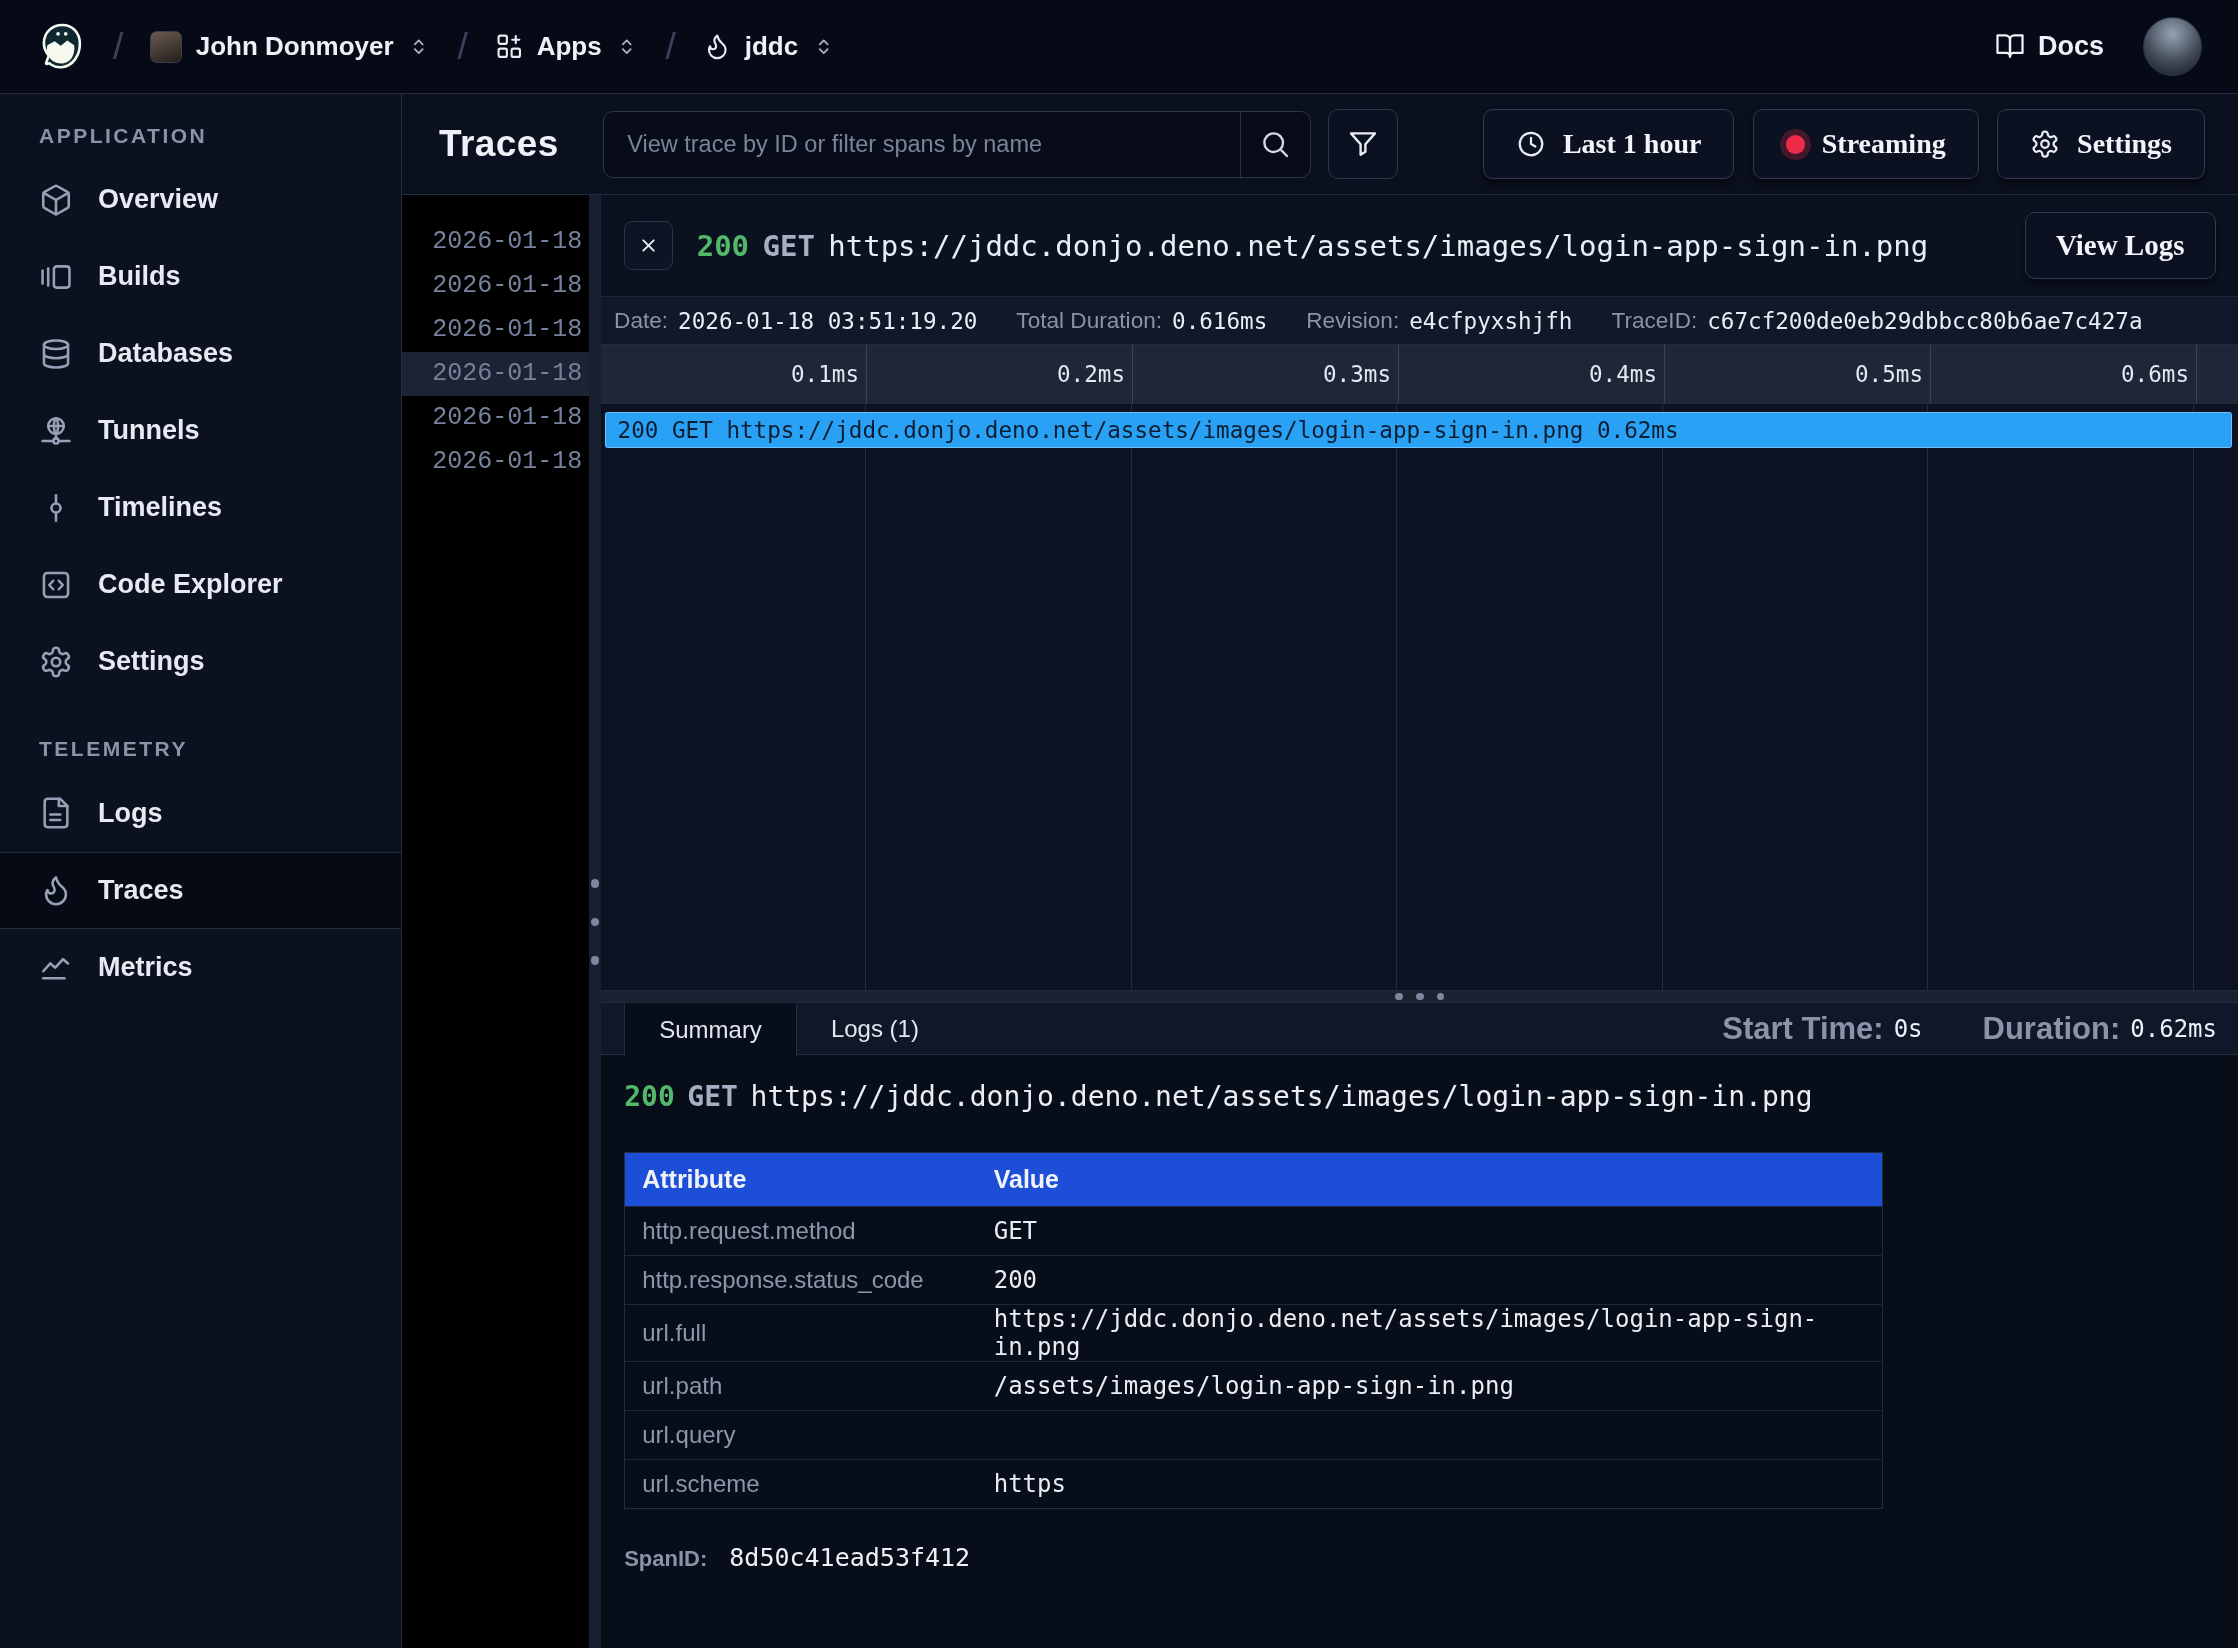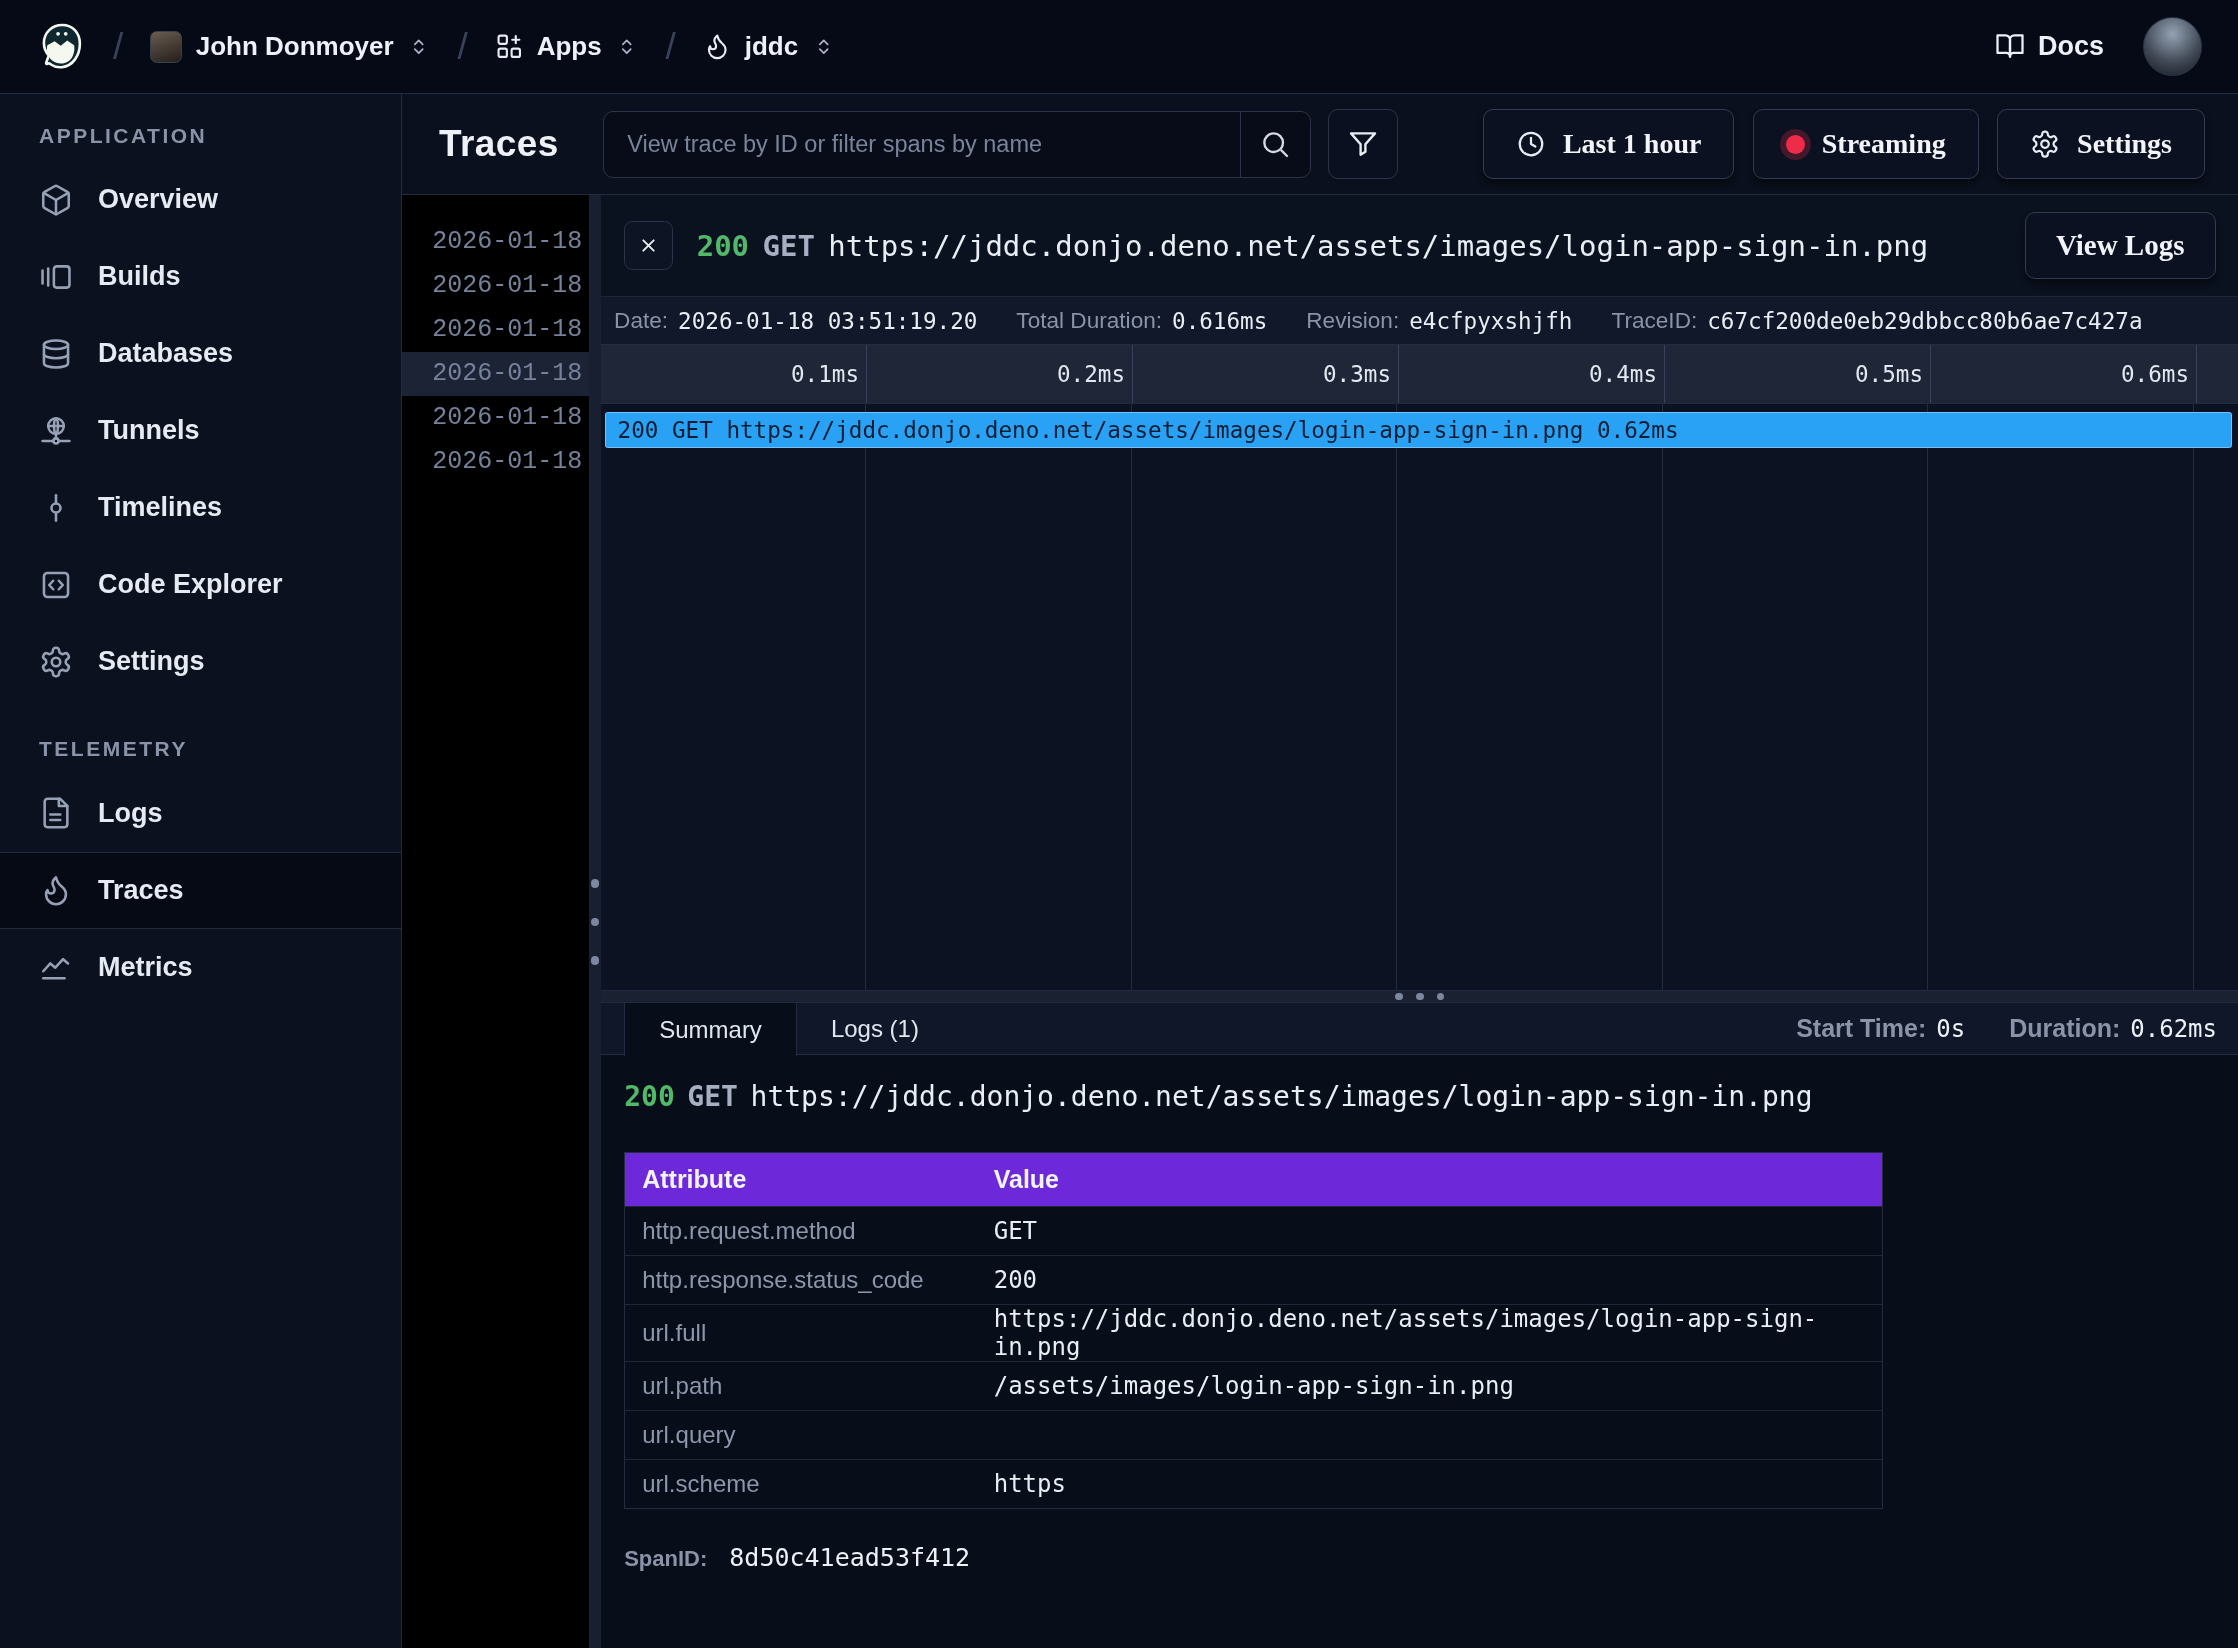--- a/index.html
+++ b/index.html
@@ -86,27 +86,27 @@
   .span-bar { position:absolute; left:4.2px; right:7.5px; top:8.4px; height:36px; background:#29a2f5; border:1.7px solid #72c1f8; border-radius:2.5px; display:flex; align-items:center; padding:0 11.7px; color:#0c1d31; font-size:22.6px; white-space:nowrap; overflow:hidden; cursor:pointer; }
 
   .h-handle { height:13.4px; flex:none; background:#1a2232; border-top:0.8px solid #202940; border-bottom:0.8px solid #202940; display:flex; align-items:center; justify-content:center; gap:13.4px; cursor:row-resize; }
   .h-handle .dot { width:7.5px; height:7.5px; border-radius:50%; background:#7d87a0; }
 
   .tabbar { height:52px; flex:none; background:#0f1729; border-bottom:1.7px solid #242c42; display:flex; align-items:stretch; position:relative; }
   .tab { display:flex; align-items:center; padding:0 34px; font-size:24px; color:#e2e7ef; cursor:pointer; }
   .tab.active { background:#070d19; border-left:1.7px solid #242c42; border-right:1.7px solid #242c42; margin-left:23.5px; margin-bottom:-1.7px; z-index:2; }
   .tab-info { margin-left:auto; display:flex; align-items:center; gap:44px; padding-right:22px; }
   .info-pair { display:flex; align-items:center; gap:10px; }
-  .info-pair .i-label { color:#8a93a8; font-size:25px; font-weight:700; }
+  .info-pair .i-label { color:#8a93a8; font-size:31px; font-weight:700;margin-left:16px; }
   .info-pair .i-value { color:#eef1f7; font-size:24px; }
 
   .summary { flex:1; background:#070d19; padding:25px 23.5px 0 23.5px; min-height:0; overflow:hidden; }
   .summary-heading { font-size:28px; display:flex; gap:12.6px; align-items:baseline; margin-bottom:39px; white-space:nowrap; }
   .attr-table { width:1259px; border:1.7px solid #242c40; border-collapse:collapse; }
-  .attr-table th { background:#6d28d9; height:54px; text-align:left; padding-left:17px; font-size:25px; color:#f0f3f8; font-weight:700; }
+  .attr-table th { background:#1d4ed8; height:54px; text-align:left; padding-left:17px; font-size:25px; color:#f0f3f8; font-weight:700; }
   .attr-table td { height:49px; padding-left:17px; font-size:24px; border-top:1.7px solid #1f2738; }
   .attr-table td.attr { color:#8d96aa; width:352px; font-family:"Liberation Sans", sans-serif; }
   .attr-table td.val { color:#e9edf4; }
   .spanid-row { margin-top:34px; display:flex; align-items:baseline; gap:22px; }
   .spanid-row .s-label { color:#8a93a8; font-size:22px; font-weight:700; }
   .spanid-row .s-value { color:#eef1f7; font-size:25px; }
 </style>
 </head>
 <body>
 

